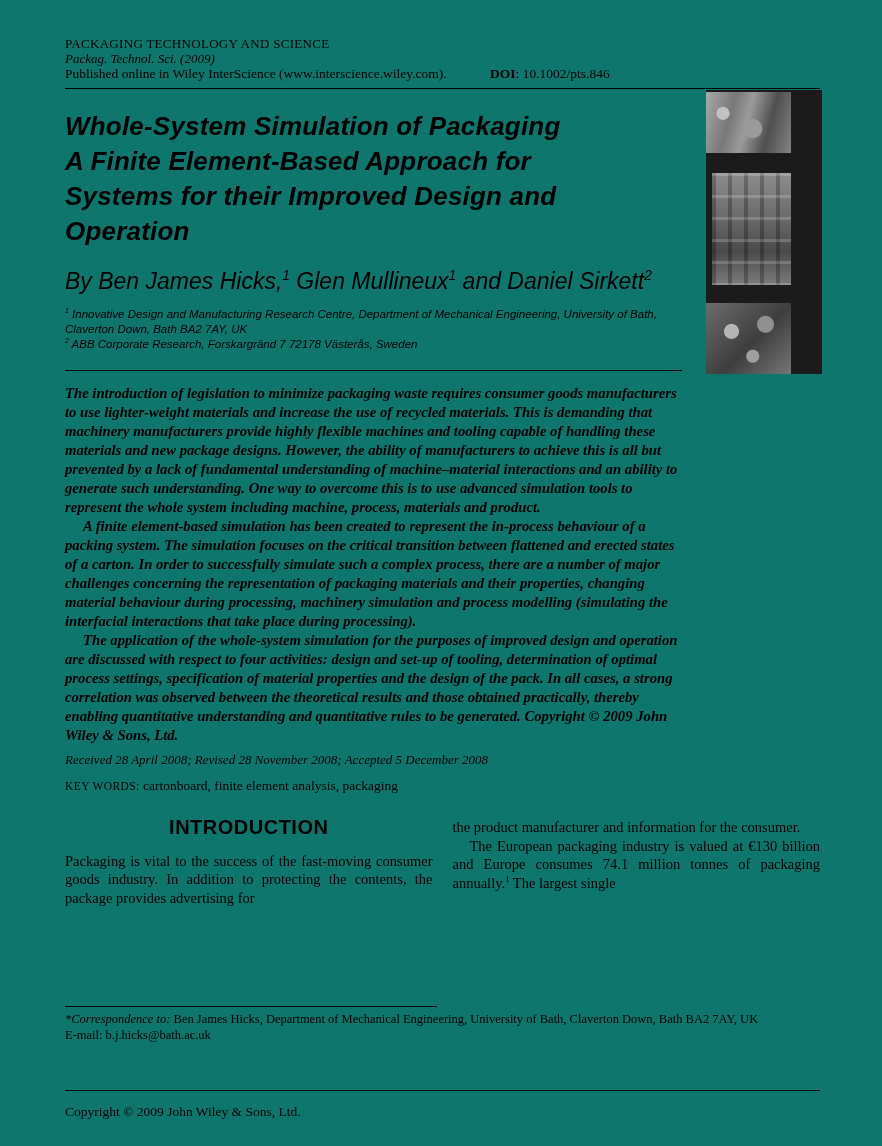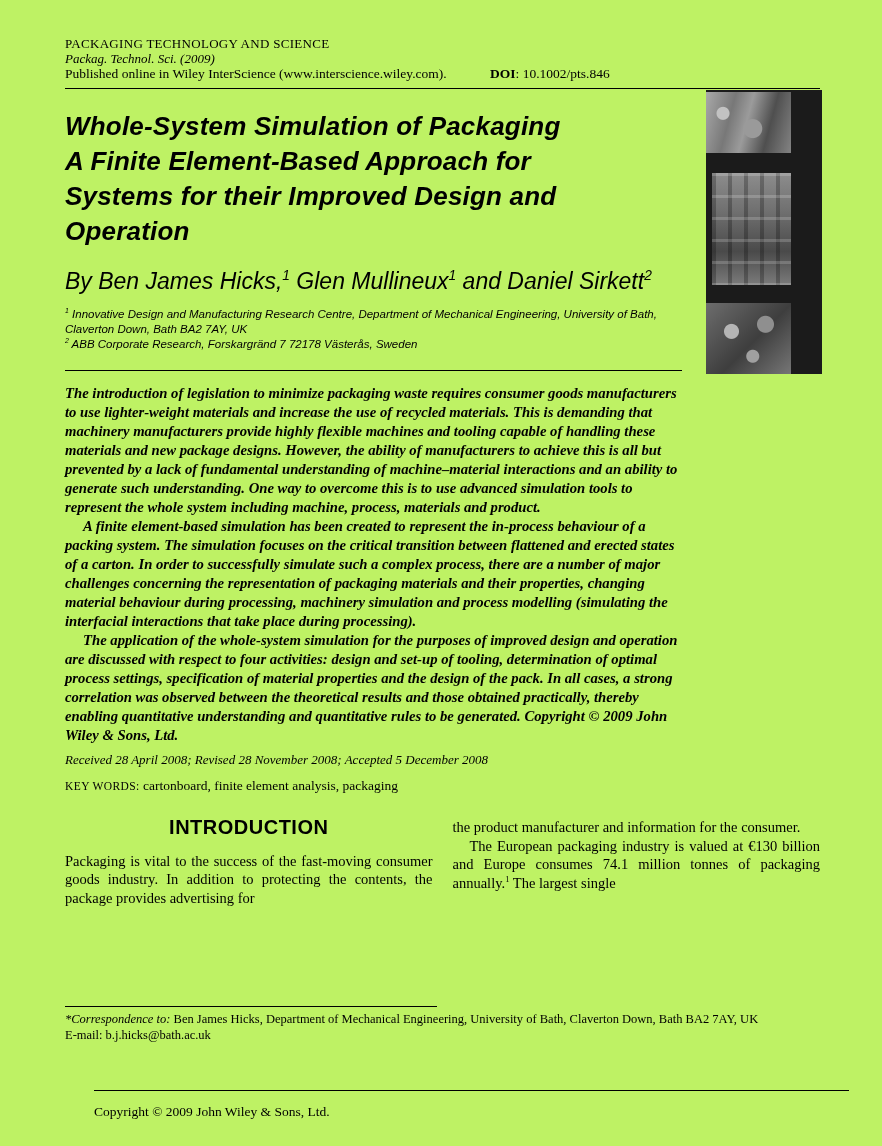--- a/index.html
+++ b/index.html
@@ -1,21 +1,21 @@
 <!DOCTYPE html>
 <html><head>
 <meta charset="utf-8">
 <style>
   * { margin: 0; padding: 0; box-sizing: border-box; }
   html, body { background: #ffffff; }
   .page {
     position: relative;
     width: 882px;
     height: 1146px;
-    background: #bef264;
+    background: #0f766e;
     color: #000000;
     font-family: "Liberation Serif", serif;
     padding: 36px 62px 0 65px;
     overflow: hidden;
   }
 
   
   .jheader { line-height: 15px; }
   .journal-name { font-size: 13px; letter-spacing: 0.3px; }
   .citation { font-style: italic; font-size: 13px; }
@@ -120,21 +120,20 @@
   }
   .footnote-rule { width: 372px; border: none; border-top: 1px solid #000; margin-bottom: 5px; }
   .footnote .corr-label { font-style: italic; }
   .page-footer {
     position: absolute;
     left: 65px; top: 1090px;
     width: 755px;
     border-top: 1px solid #000;
     padding-top: 13px;
     font-size: 13.5px;
-    margin-left: 29px;
   }
 </style>
 </head>
 <body>
 
 <div class="page">
 
   <div class="jheader">
     <div class="journal-name">PACKAGING TECHNOLOGY AND SCIENCE</div>
     <div class="citation">Packag. Technol. Sci. (2009)</div>

